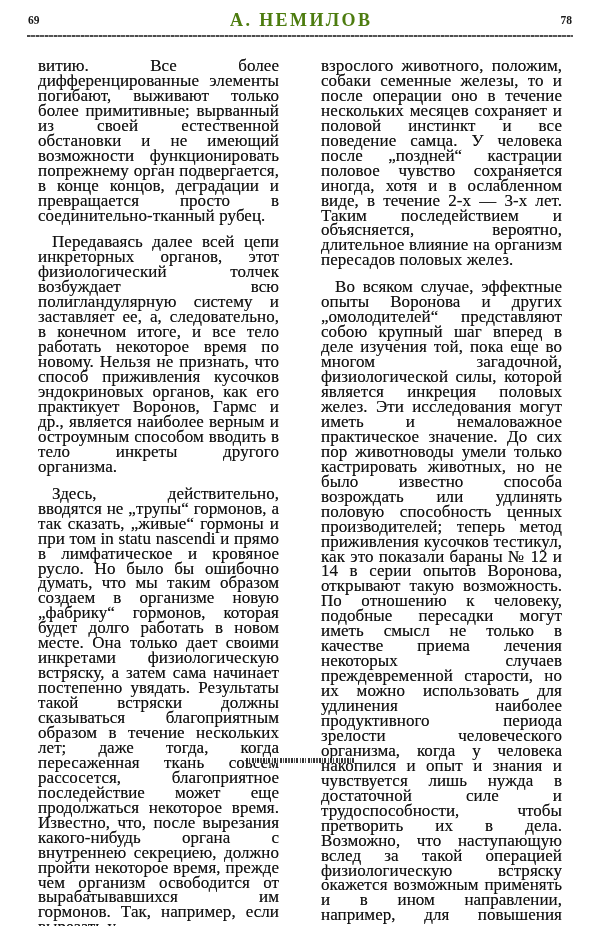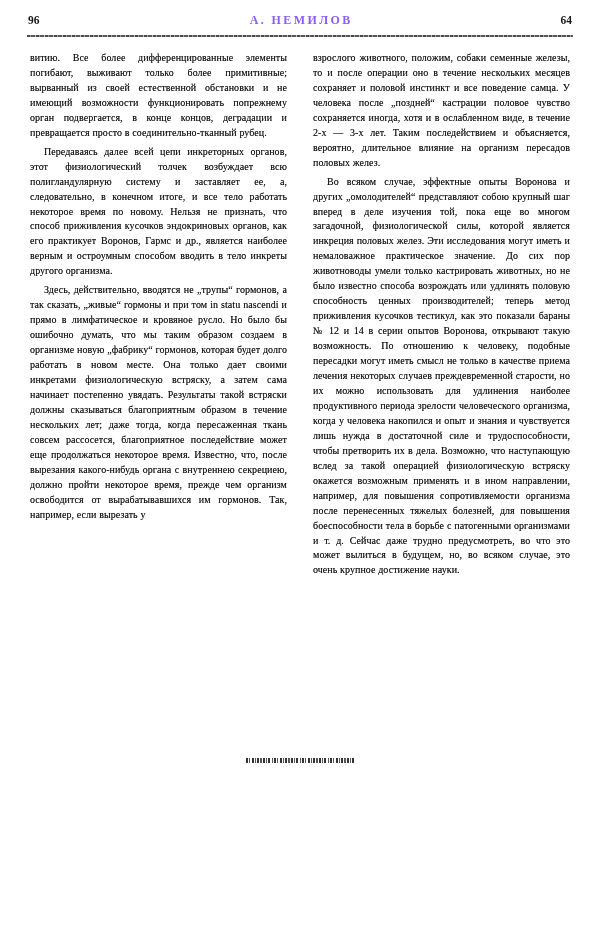--- a/index.html
+++ b/index.html
@@ -29,25 +29,25 @@
     justify-content: space-between;
   }
   .folio {
     font-size: 11.5px;
     font-weight: 700;
     letter-spacing: 0px;
     line-height: 13px;
     color: #1a1a1a;
   }
   .head-title {
-    font-size: 12px;
+    font-size: 18px;
     font-weight: 700;
     letter-spacing: 2.4px;
     line-height: 13px;
-    color: #8b5cf6;
+    color: #4d7c0f;
     text-indent: 2.4px;
   }
 
   .head-rule {
     position: absolute;
     left: 27px;
     right: 27px;
     top: 35px;
     height: 2px;
     background:
@@ -65,22 +65,22 @@
     left: 26px;
     top: 47px;
     width: 548px;
     display: flex;
     gap: 18px;
   }
   .col {
     width: 265px;
   }
   p.para {
-    margin: 4px;
-    font-size: 10px;
+    margin: 12px;
+    font-size: 17px;
     line-height: 14.95px;
     text-align: justify;
     text-align-last: left;
     letter-spacing: 0.05px;
     word-spacing: 0.2px;
     color: #121212;
     -webkit-font-smoothing: none;
   }
   p.para.indent {
     text-indent: 14px;
@@ -113,23 +113,23 @@
         #ffffff 4.4px, #ffffff 5.6px);
     opacity: 0.9;
   }
 </style>
 </head>
 <body>
 
 <div class="page">
 
   <div class="running-head">
-    <span class="folio">96</span>
+    <span class="folio">69</span>
     <span class="head-title">А. НЕМИЛОВ</span>
-    <span class="folio">64</span>
+    <span class="folio">78</span>
   </div>
 
   <div class="head-rule"></div>
 
   <div class="columns">
 
     <div class="col">
       <p class="para">витию. Все более дифференцированные элементы погибают, выживают только более примитивные; вырванный из своей естественной обстановки и не имеющий возможности функционировать попрежнему орган подвергается, в конце концов, деградации и превращается просто в соединительно-тканный рубец.</p>
       <p class="para indent">Передаваясь далее всей цепи инкреторных органов, этот физиологический толчек возбуждает всю полигландулярную систему и заставляет ее, а, следовательно, в конечном итоге, и все тело работать некоторое время по новому. Нельзя не признать, что способ приживления кусочков эндокриновых органов, как его практикует Воронов, Гармс и др., является наиболее верным и остроумным способом вводить в тело инкреты другого организма.</p>
       <p class="para indent">Здесь, действительно, вводятся не „трупы“ гормонов, а так сказать, „живые“ гормоны и при том in statu nascendi и прямо в лимфатическое и кровяное русло. Но было бы ошибочно думать, что мы таким образом создаем в организме новую „фабрику“ гормонов, которая будет долго работать в новом месте. Она только дает своими инкретами физиологическую встряску, а затем сама начинает постепенно увядать. Результаты такой встряски должны сказываться благоприятным образом в течение нескольких лет; даже тогда, когда пересаженная ткань совсем рассосется, благоприятное последействие может еще продолжаться некоторое время. Известно, что, после вырезания какого-нибудь органа с внутреннею секрециею, должно пройти некоторое время, прежде чем организм освободится от вырабатывавшихся им гормонов. Так, например, если вырезать у</p>

